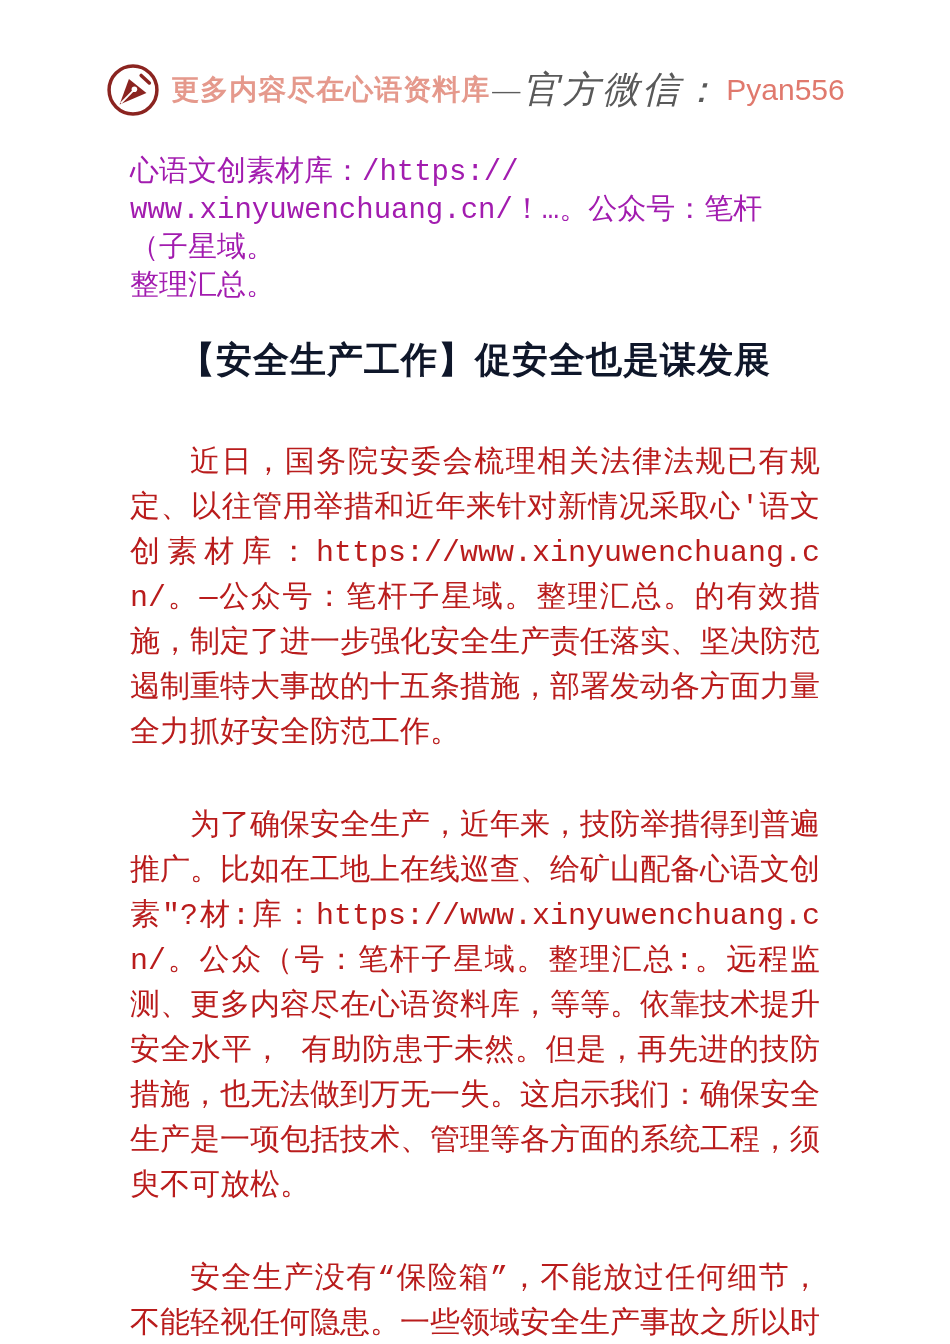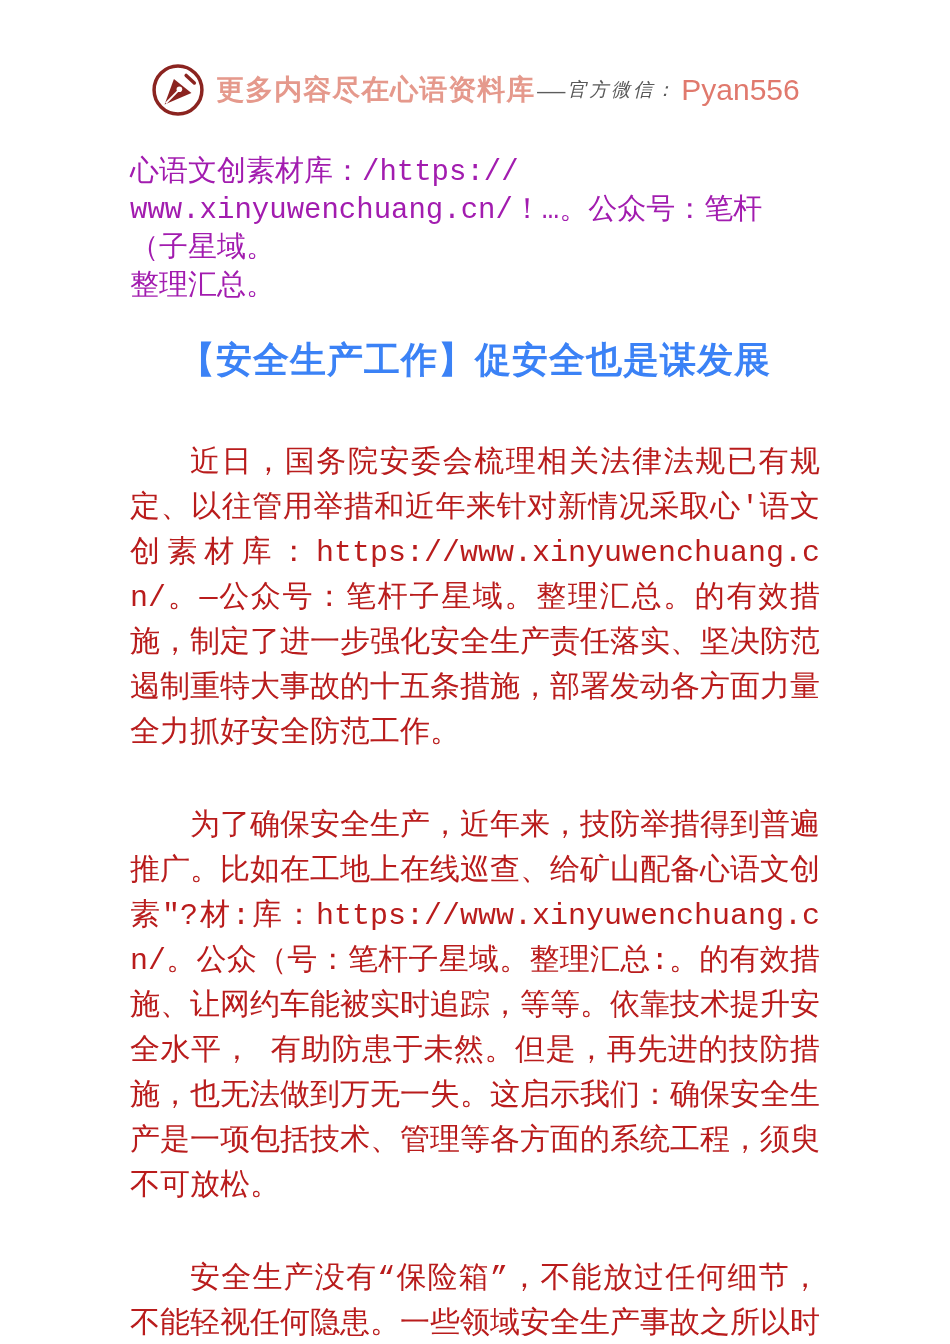--- a/index.html
+++ b/index.html
@@ -39,21 +39,21 @@
     font-weight: bold;
   }
   .banner .dash {
     font-size: 28px;
     color: #5c5c5c;
     margin: 0 2px;
   }
   .banner .wechat-label {
     font-family: "Liberation Serif", "DejaVu Serif", serif;
     font-style: italic;
-    font-size: 19px;
+    font-size: 37px;
     color: #595959;
     letter-spacing: 3px;
   }
   .banner .wechat-id {
     font-family: "Liberation Sans", "DejaVu Sans", sans-serif;
     font-size: 30px;
     color: #e0796d;
     margin-left: 4px;
   }
 
@@ -71,21 +71,21 @@
     color: #a21caf;
   }
 
   .doc-title {
     margin-top: 30px;
     text-align: center;
     font-family: "Liberation Sans", "DejaVu Sans", sans-serif;
     font-weight: 900;
     font-size: 36px;
     letter-spacing: 1px;
-    color: #3b82f6;
+    color: #0f172a;
   }
 
   .body-text { margin-top: 56px; }
   .body-text p {
     font-size: 30px;
     line-height: 45px;
     text-align: justify;
     text-indent: 2em;
     color: #b91c1c;
     margin-bottom: 48px;
@@ -113,17 +113,17 @@
 <div class="content">
 
   <div class="top-note">心语文创素材库：/https://
 www.xinyuwenchuang.cn/！…。公众号：笔杆（子星域。
 整理汇总。</div>
 
   <h1 class="doc-title">【安全生产工作】促安全也是谋发展</h1>
 
   <div class="body-text">
     <p>近日，国务院安委会梳理相关法律法规已有规定、以往管用举措和近年来针对新情况采取心'语文创素材库：https://www.xinyuwenchuang.cn/。—公众号：笔杆子星域。整理汇总。的有效措施，制定了进一步强化安全生产责任落实、坚决防范遏制重特大事故的十五条措施，部署发动各方面力量全力抓好安全防范工作。</p>
-    <p>为了确保安全生产，近年来，技防举措得到普遍推广。比如在工地上在线巡查、给矿山配备心语文创素"?材:库：https://www.xinyuwenchuang.cn/。公众（号：笔杆子星域。整理汇总:。的有效措施、让网约车能被实时追踪，等等。依靠技术提升安全水平， 有助防患于未然。但是，再先进的技防措施，也无法做到万无一失。这启示我们：确保安全生产是一项包括技术、管理等各方面的系统工程，须臾不可放松。</p>
+    <p>为了确保安全生产，近年来，技防举措得到普遍推广。比如在工地上在线巡查、给矿山配备心语文创素"?材:库：https://www.xinyuwenchuang.cn/。公众（号：笔杆子星域。整理汇总:。远程监测、更多内容尽在心语资料库，等等。依靠技术提升安全水平， 有助防患于未然。但是，再先进的技防措施，也无法做到万无一失。这启示我们：确保安全生产是一项包括技术、管理等各方面的系统工程，须臾不可放松。</p>
     <p>安全生产没有“保险箱”，不能放过任何细节，不能轻视任何隐患。一些领域安全生产事故之所以时有发生， 一个重要原因就是对可能存在的安全隐患麻痹大意，甚至</p>
   </div>
 
 </div>
 
 </body></html>

